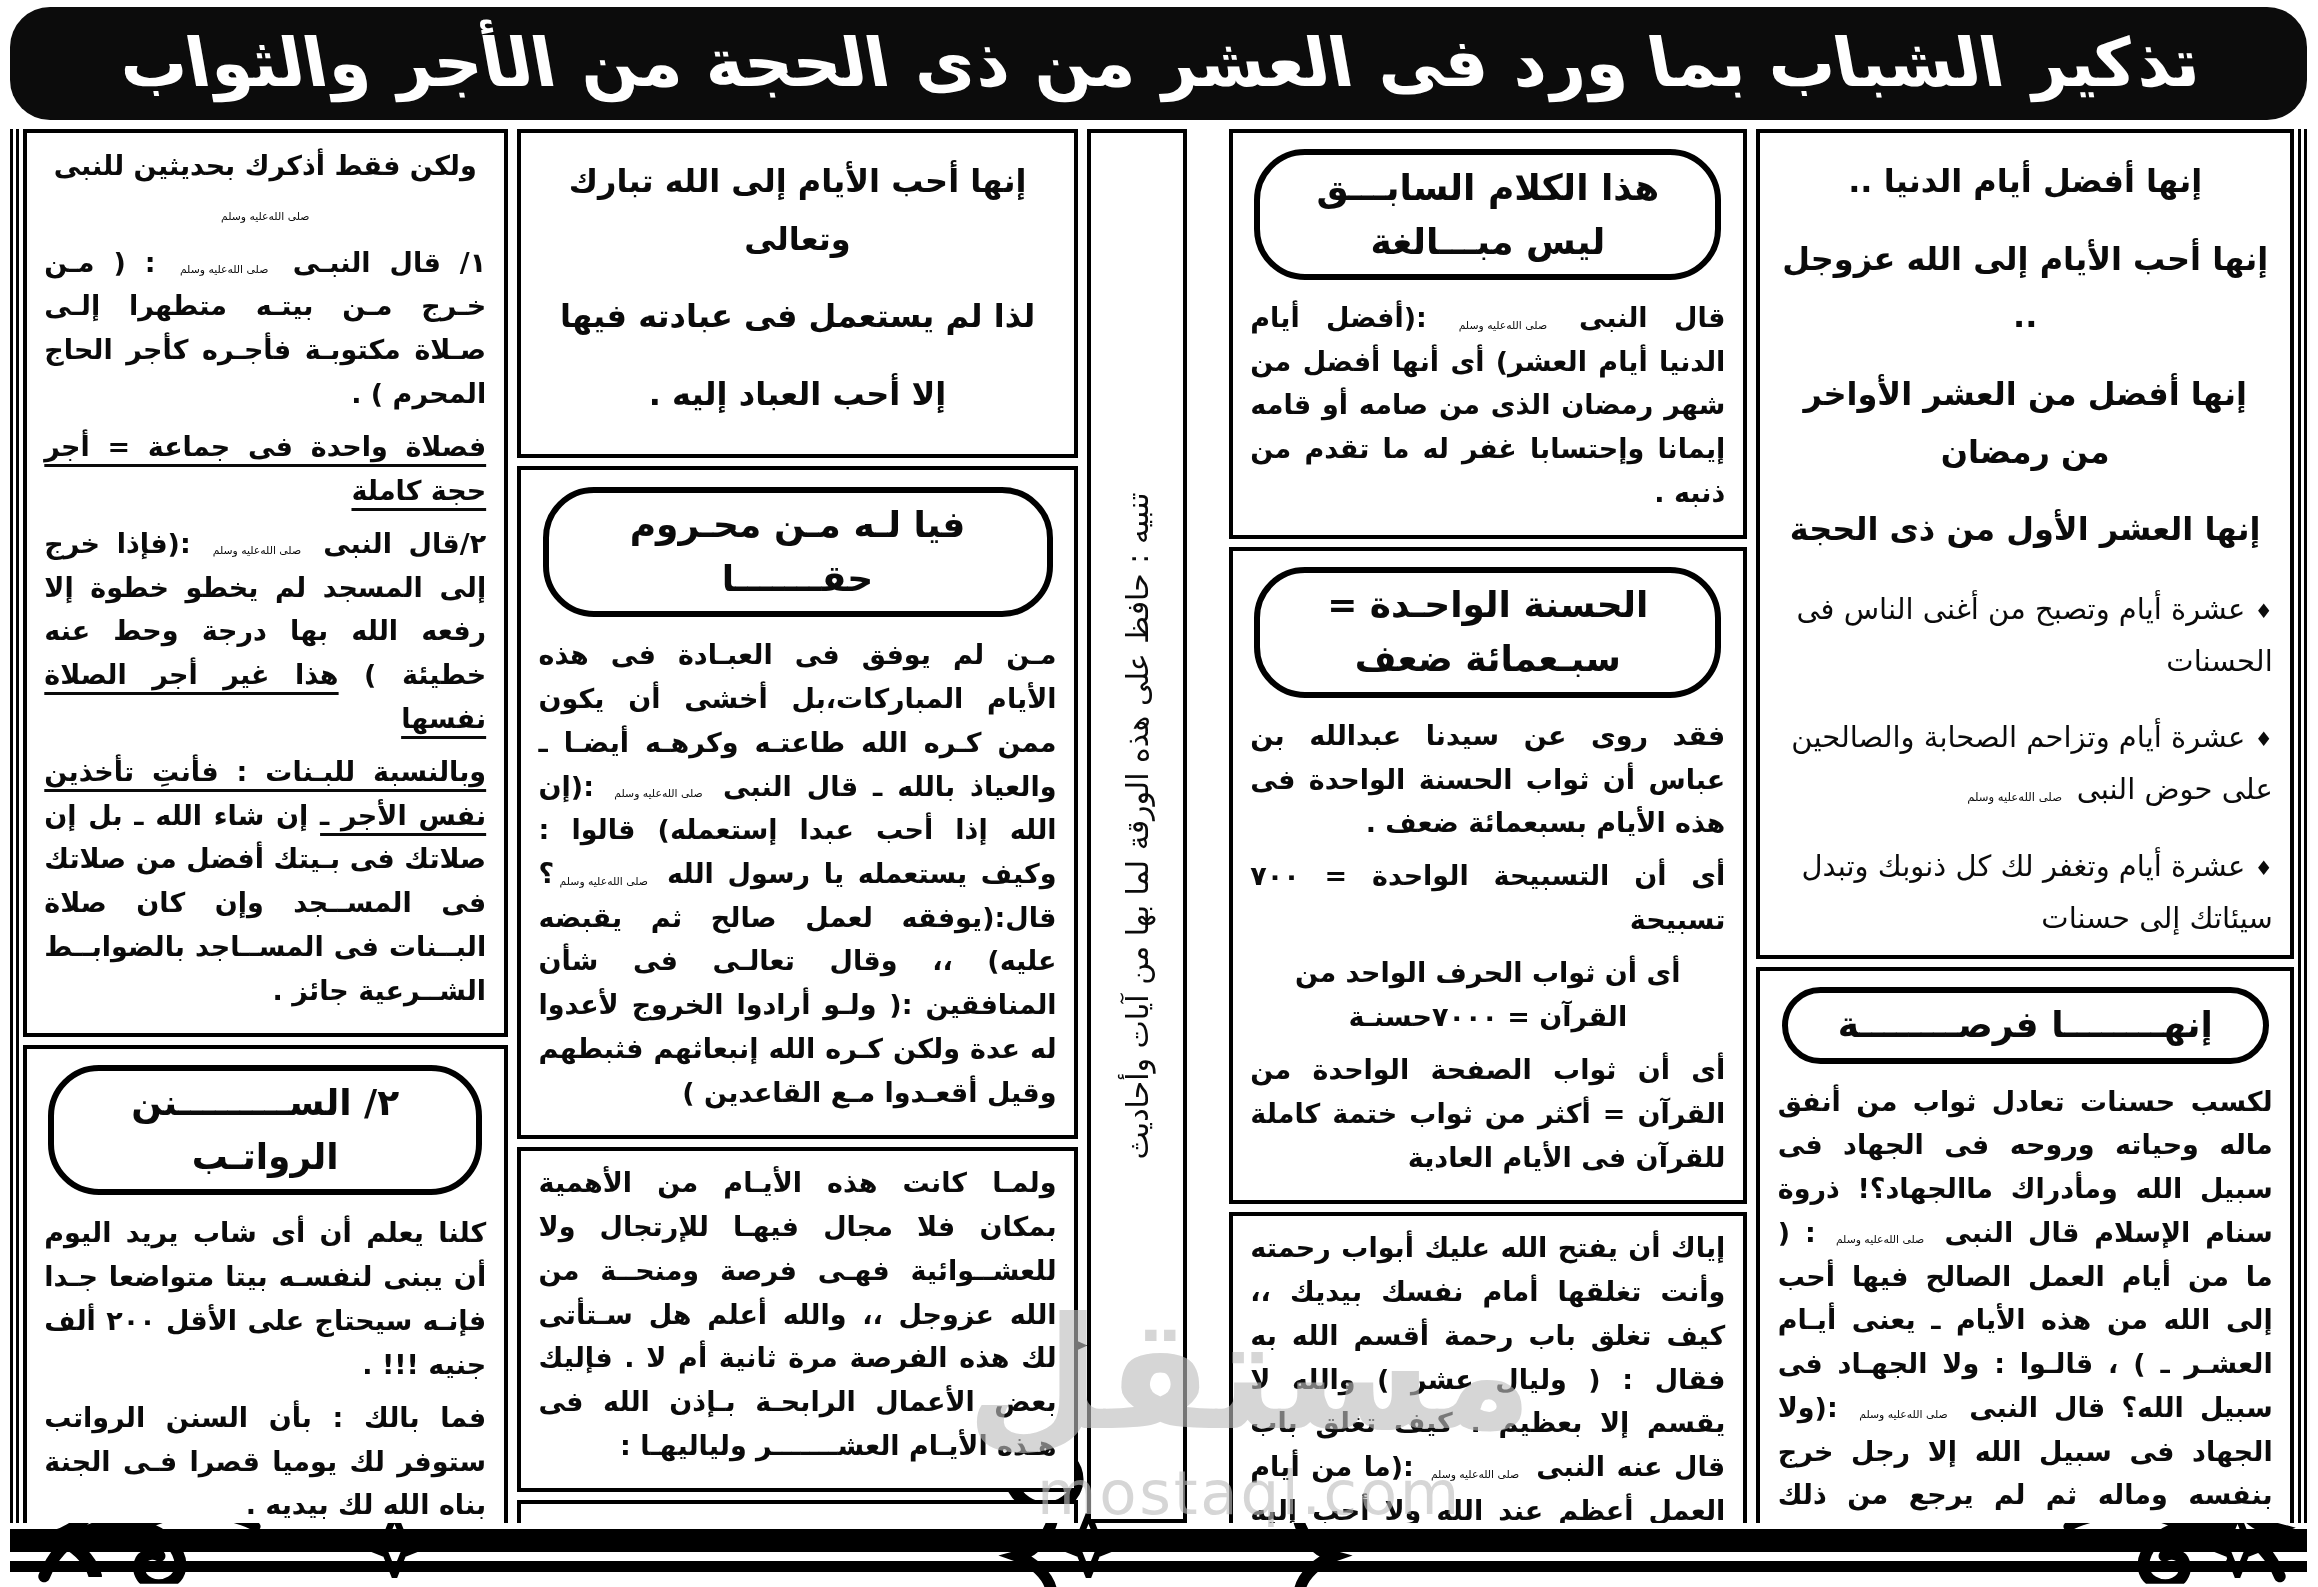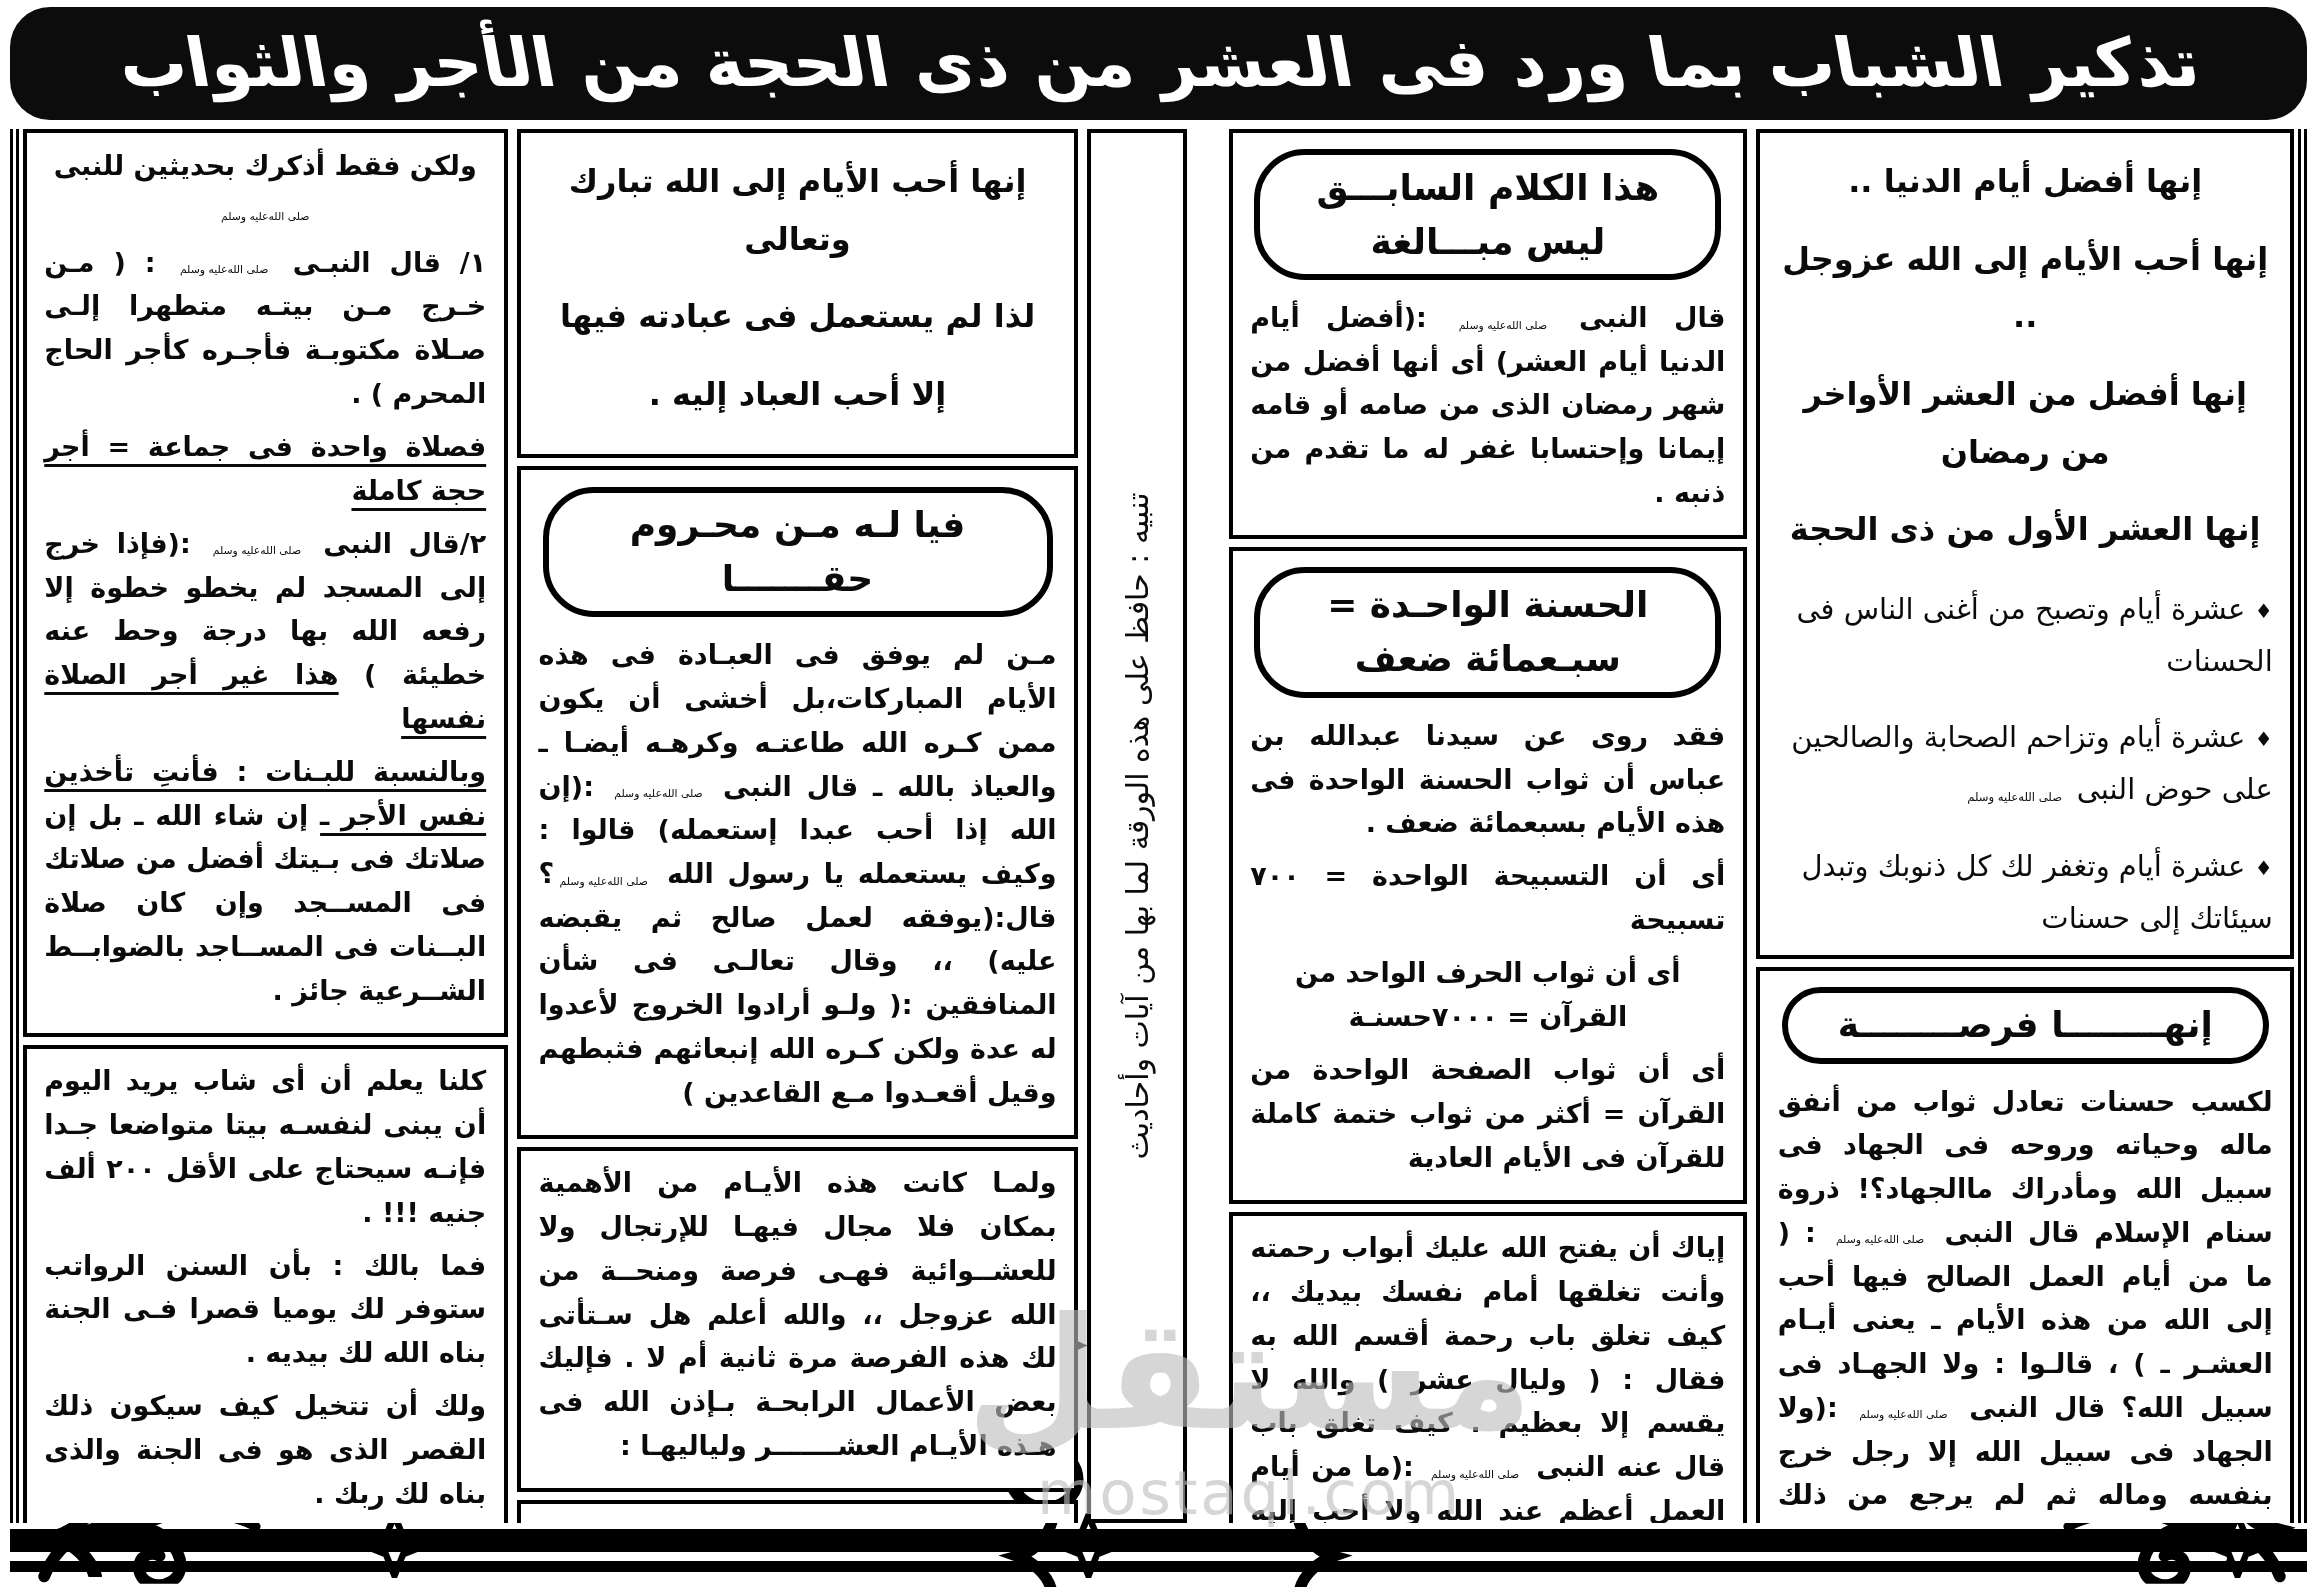--- a/index.html
+++ b/index.html
@@ -148,20 +148,21 @@
               <i>عليه وسلم</i>
             </span> : ( مـن خـرج مـن بيتـه متطهرا إلـى صـلاة مكتوبـة فأجـره كأجر الحاج المحرم ) .</p>
         <p class="txt u">فصلاة واحدة فى جماعة = أجر حجة كاملة</p>
         <p class="txt"><span>٢/قال النبى <span class="pbuh">
                 <i>صلى الله</i>
                 <i>عليه وسلم</i>
               </span> :(فإذا خرج إلى المسجد لم يخطو خطوة إلا رفعه الله بها درجة وحط عنه خطيئة ) </span><span class="u">هذا غير أجر الصلاة نفسها</span></p>
         <p class="txt"><span class="u">وبالنسبة للبـنات : فأنتِ تأخذين نفس الأجر ـ</span> <span>إن شاء الله ـ بل إن صلاتك فى بـيتك أفضل من صلاتك فى المســجد وإن كان صلاة البــنات فى المســاجد بالضوابــط الشــرعية جائز .</span></p>
       </div>
       <div class="blk grow">
+        <div class="pill">٢/ الســـــــــنن الرواتـب</div>
         <p class="txt">كلنا يعلم أن أى شاب يريد اليوم أن يبنى لنفسـه بيتا متواضعا جـدا فإنـه سيحتاج على الأقل ٢٠٠ ألف جنيه !!! .</p>
         <p class="txt">فما بالك : بأن السنن الرواتب ستوفر لك يوميا قصرا فـى الجنة بناه الله لك بيديه .</p>
         <p class="txt">ولك أن تتخيل كيف سيكون ذلك القصر الذى هو فى الجنة والذى بناه لك ربك .</p>
 
       </div>
     </div>
   </div>
 
   <div class="bar bar1"></div>
   <div class="bar bar2"></div>

